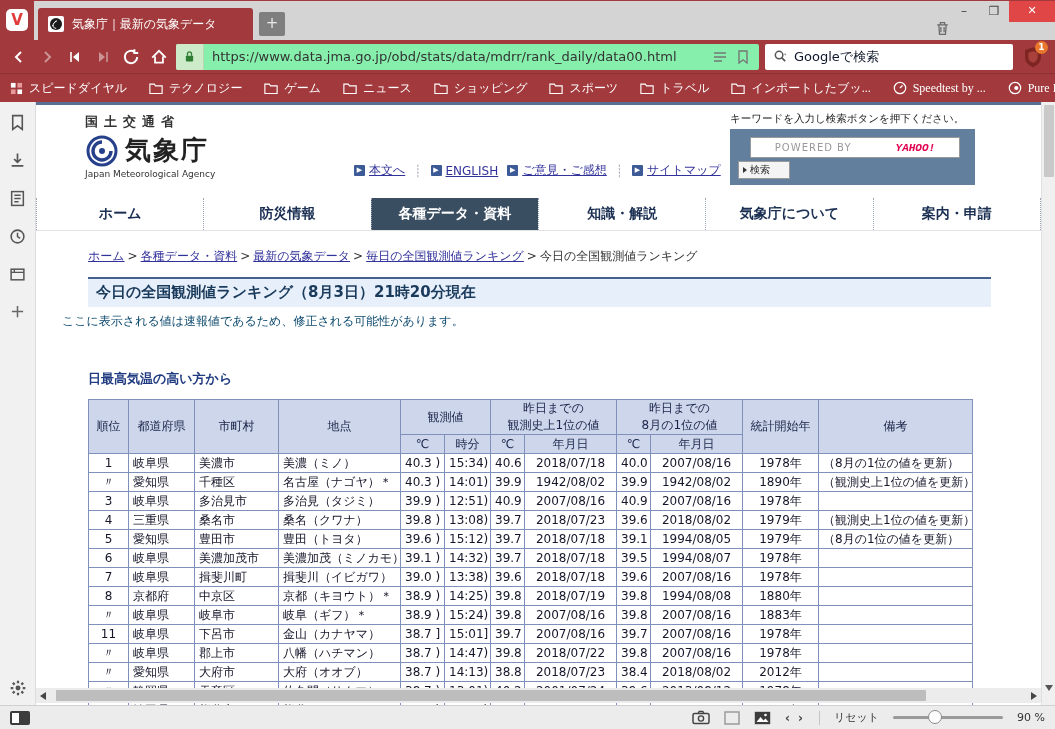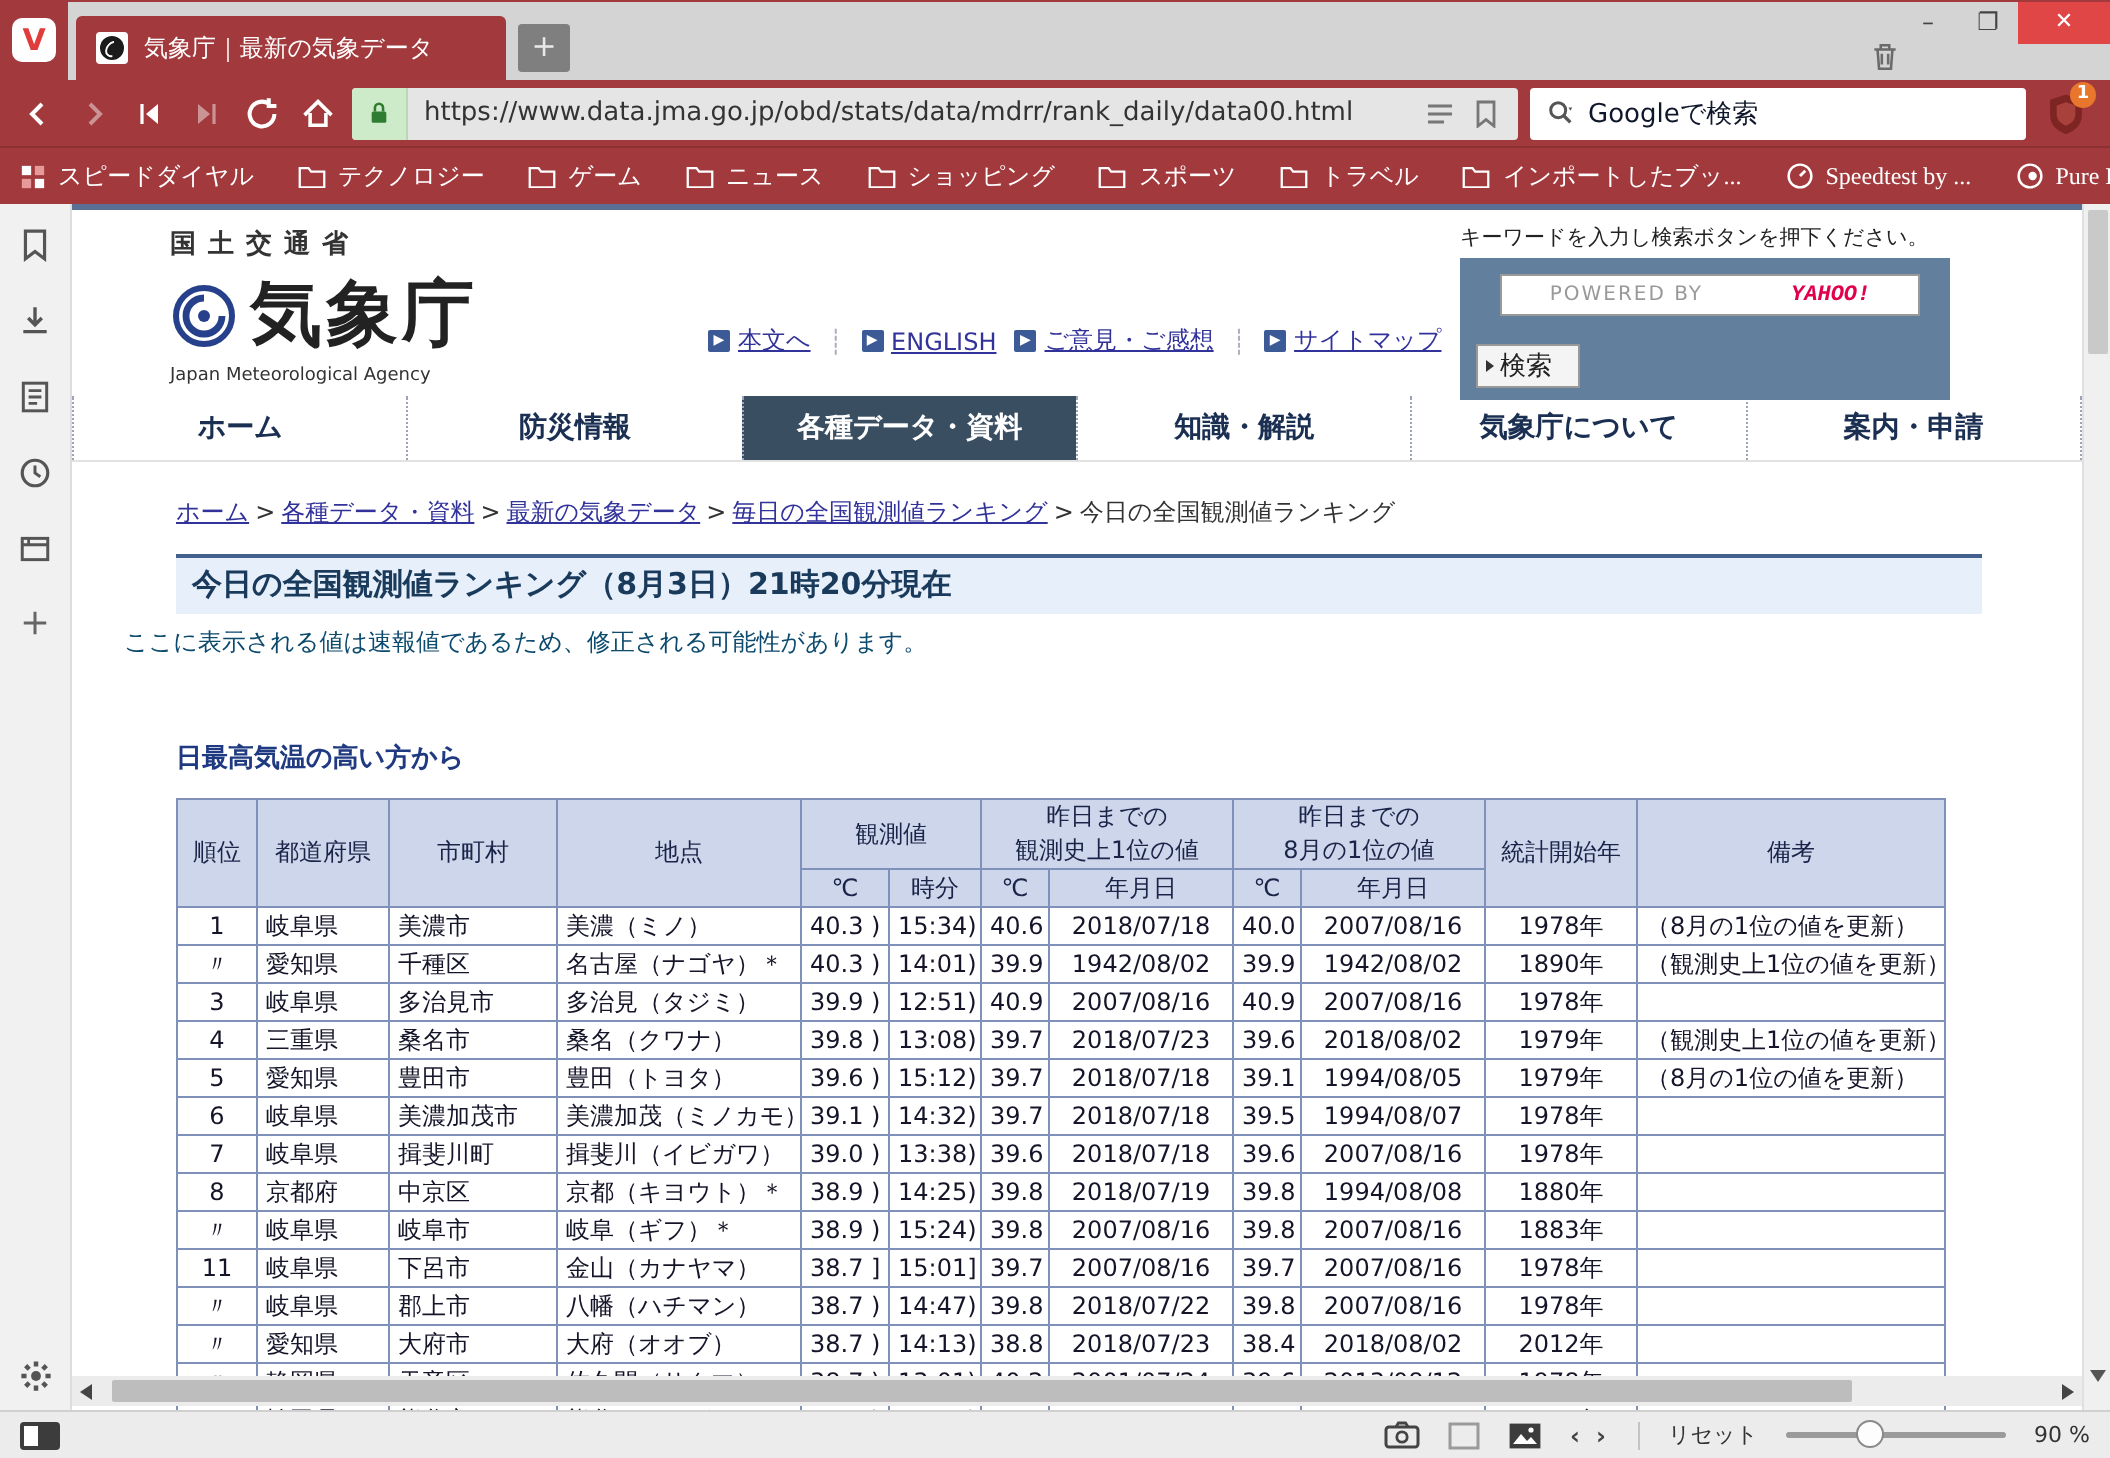--- a/index.html
+++ b/index.html
@@ -18,21 +18,21 @@
   .newtab { width:26px; height:24px; background:#7f7f7f; color:#e8e8e8; font-size:15px; text-align:center; line-height:23px; border-radius:2px; margin:0 0 4px 6px; }
   .wincontrols { position:absolute; top:0; right:0; display:flex; height:21px; }
   .wc { width:30px; text-align:center; color:#444; font-size:12px; line-height:20px; }
   .wc.close { width:46px; background:#e14646; color:#fff; font-size:11px; }
   .trash { position:absolute; right:104px; bottom:3px; }
 
   
   .addressbar { height:34px; background:#a23a3d; display:flex; align-items:center; padding:0 8px; gap:6px; border-bottom:1px solid #8d3033; }
   .navico { width:22px; height:22px; display:flex; align-items:center; justify-content:center; }
   .dim { opacity:.45; }
-  .urlbox { flex:1; height:26px; background:#e5e5e5; border-radius:2px; display:flex; align-items:center; overflow:hidden; }
+  .urlbox { flex:1; height:26px; background:#86efac; border-radius:2px; display:flex; align-items:center; overflow:hidden; }
   .lockchip { height:100%; background:#cdebc9; padding:0 7px; display:flex; align-items:center; border-right:1px solid #b7d8b2; }
   .urltext { flex:1; padding:0 8px; color:#333; font-size:13px; font-family:"DejaVu Sans","Liberation Sans",sans-serif; white-space:nowrap; overflow:hidden; }
   .urlicons { display:flex; gap:10px; padding:0 10px; align-items:center; }
   .searchbox { width:248px; height:26px; background:#fff; border-radius:2px; display:flex; align-items:center; padding:0 8px; gap:6px; }
   .placeholder { color:#0f172a; font-size:13px; }
   .shieldwrap { position:relative; width:28px; height:28px; display:flex; align-items:center; justify-content:center; }
   .badge { position:absolute; top:-2px; right:-1px; min-width:13px; height:13px; border-radius:7px; background:#e8762c; color:#fff; font-size:9px; font-weight:bold; text-align:center; line-height:13px; padding:0 2px; }
 
   
   .bookmarksbar { height:28px; background:#a23a3d; display:flex; align-items:center; padding:0 10px; gap:22px; overflow:hidden; }
@@ -46,34 +46,34 @@
   .vscroll { width:14px; background:#f0f0f0; border-left:1px solid #e0e0e0; position:relative; }
   .vthumb { position:absolute; top:3px; left:2px; width:10px; height:72px; background:#c9c9c9; border-radius:1px; }
   .varrow { position:absolute; bottom:14px; left:3px; width:0; height:0; border-left:4px solid transparent; border-right:4px solid transparent; border-top:6px solid #555; }
 
   
   .topline { height:3px; background:#5a6f94; }
   .jmaheader { position:relative; height:93px; }
   .logoblock { position:absolute; left:49px; top:8px; }
   .ministry { font-size:13px; font-weight:bold; letter-spacing:6px; color:#333; }
   .agencyrow { display:flex; align-items:center; gap:6px; margin-top:2px; }
-  .agency { font-size:36px; font-weight:bold; color:#222; letter-spacing:2px; }
+  .agency { font-size:26px; font-weight:bold; color:#222; letter-spacing:2px; }
   .agency-en { font-size:9px; color:#333; margin-top:1px; }
   .utillinks { position:absolute; left:318px; top:57px; display:flex; align-items:center; gap:9px; font-size:12px; }
   .ulink { display:flex; align-items:center; gap:4px; color:#32329b; }
   .ulink a { color:#32329b; }
   .sqico { width:11px; height:11px; background:#3c5a96; color:#fff; font-size:7px; line-height:11px; text-align:center; border-radius:1px; }
   .udiv { color:#aab; }
   .searchwidget { position:absolute; right:66px; top:7px; width:245px; }
   .search-instruction { font-size:10.5px; color:#222; margin-bottom:3px; }
   .yahoobox { background:#627f9d; padding:8px 0 6px 8px; }
   .yahooinput { width:210px; height:21px; background:#fff; border:1px solid #999; margin-left:12px; display:flex; align-items:center; justify-content:center; gap:4px; }
   .poweredby { font-size:10px; color:#999; letter-spacing:1px; }
   .yahoologo { font-size:11px; font-weight:bold; color:#e0004d; font-style:italic; font-family:Liberation Mono, monospace;margin-left:40px; }
-  .kensaku { margin-top:14px; width:52px; background:#f4f4f4; border:1px solid #999; font-size:13px; color:#222; padding:1px 4px; display:flex; align-items:center; gap:3px; }
+  .kensaku { margin-top:3px; width:52px; background:#f4f4f4; border:1px solid #999; font-size:10px; color:#222; padding:1px 4px; display:flex; align-items:center; gap:3px; }
   .kensaku .arr { width:0; height:0; border-top:3px solid transparent; border-bottom:3px solid transparent; border-left:4px solid #333; }
 
   .jmanav { height:33px; display:flex; border-bottom:1px solid #e2e2e2; }
   .navitem { flex:1; display:flex; align-items:center; justify-content:center; font-size:14px; font-weight:bold; color:#1a2f52; border-left:1px dotted #9aa4b4; }
   .navitem:last-child { border-right:1px dotted #9aa4b4; }
   .navitem.active { background:#3a4e62; color:#fff; }
 
   .breadcrumb { margin:17px 0 4px 52px; font-size:12px; color:#333; }
   .breadcrumb a { color:#32329b; }
   .bsep { margin:0 3px; }

